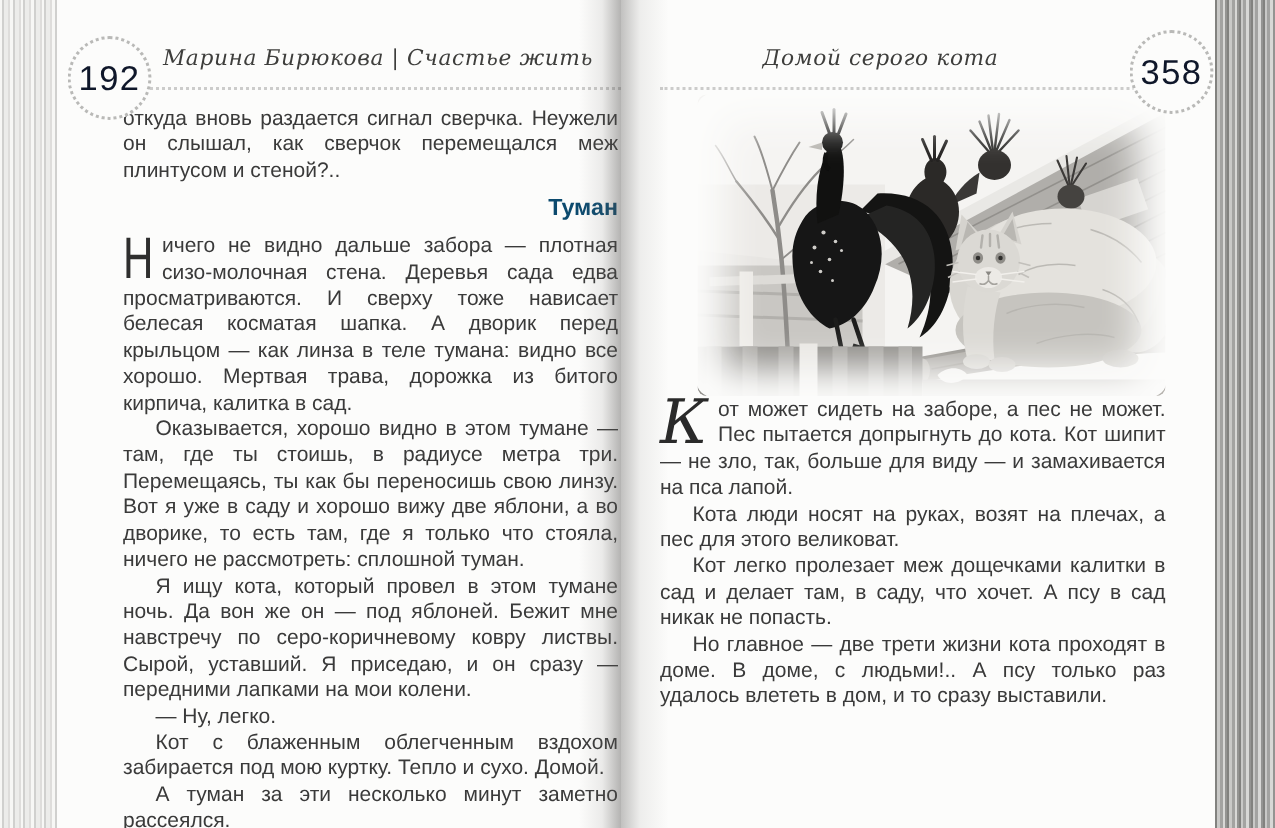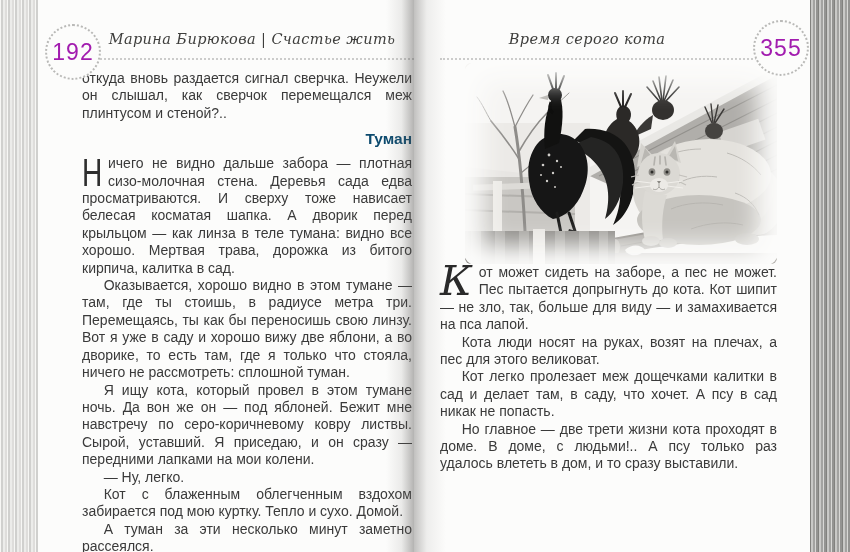--- a/index.html
+++ b/index.html
@@ -25,21 +25,21 @@
     background:linear-gradient(90deg, rgba(110,108,105,0) 0%, rgba(110,108,105,0.12) 55%, rgba(80,78,76,0.42) 100%);
   }
   .page-right::before {
     content:''; position:absolute; top:0; left:0; width:32px; height:100%; z-index:3; pointer-events:none;
     background:linear-gradient(90deg, rgba(80,78,76,0.34) 0%, rgba(110,108,105,0.10) 40%, rgba(110,108,105,0) 100%);
   }
   
   .pagenum {
     position:absolute; width:52px; height:52px; border:2px dotted #b9b9b7; border-radius:50%;
     display:flex; align-items:center; justify-content:center;
-    font-size:23px; color:#a21caf; letter-spacing:1px; background:#fcfcfb; z-index:2;text-align:right;
+    font-size:23px; color:#0f172a; letter-spacing:1px; background:#fcfcfb; z-index:2;text-align:right;
   }
   .pagenum-left  { left:7px; top:24px; }
   .pagenum-right { right:1px; top:20px; }
   .runhead {
     position:absolute; top:31px; text-align:center; z-index:1;
     font-family:"DejaVu Serif", serif; font-style:italic;
     font-size:14.5px; color:#3e3e3c; letter-spacing:0.4px;
   }
   .runhead-left  { left:54px; right:2px; }
   .runhead-right { left:4px; right:54px; }
@@ -90,22 +90,22 @@
       </p>
       <p class="indent">Оказывается, хорошо видно в этом тумане — там, где ты стоишь, в радиусе метра три. Перемещаясь, ты как бы переносишь свою линзу. Вот я уже в саду и хорошо вижу две яблони, а во дворике, то есть там, где я только что стояла, ничего не рассмотреть: сплошной туман.</p>
       <p class="indent">Я ищу кота, который провел в этом тумане ночь. Да вон же он — под яблоней. Бежит мне навстречу по серо-коричневому ковру листвы. Сырой, уставший. Я приседаю, и он сразу — передними лапками на мои колени.</p>
       <p class="indent">— Ну, легко.</p>
       <p class="indent">Кот с блаженным облегченным вздохом забирается под мою куртку. Тепло и сухо. Домой.</p>
       <p class="indent">А туман за эти несколько минут заметно рассеялся.</p>
     </div>
   </div>
 
   <div class="page page-right">
-    <div class="pagenum pagenum-right">355</div>
-    <div class="runhead runhead-right">Время серого кота</div>
+    <div class="pagenum pagenum-right">358</div>
+    <div class="runhead runhead-right">Домой серого кота</div>
     <div class="rule rule-right"></div>
 
     <div class="content-right bodytext">
 
       <div class="photo">
         <svg viewBox="0 0 312 201" preserveAspectRatio="none" role="img" aria-label="Черно-белое фото: черный петух и пушистый серый кот на деревянном заборе у сарая">
           <rect width="312" height="201" fill="#f5f4f2"></rect>
           <rect x="0" y="60" width="125" height="112" fill="#eceae7"></rect>
 
           <g>

